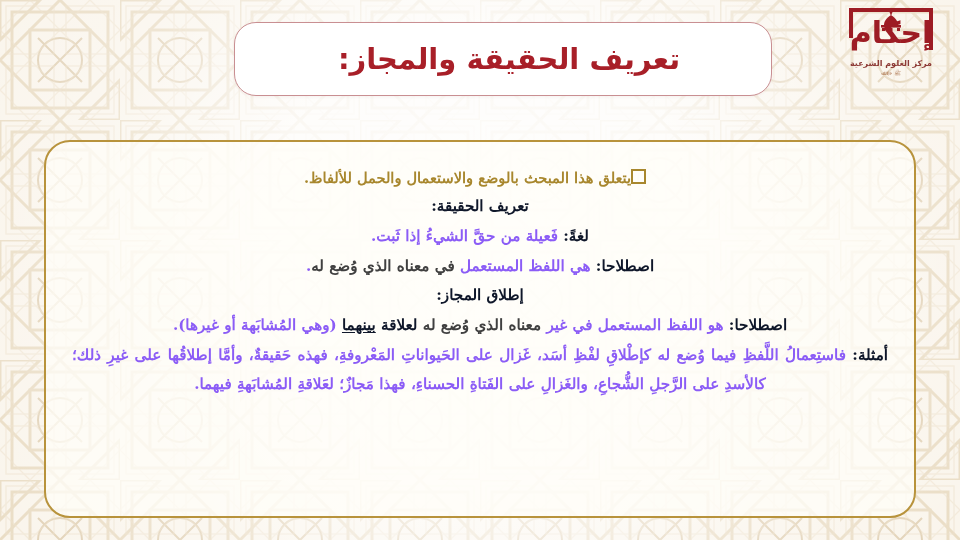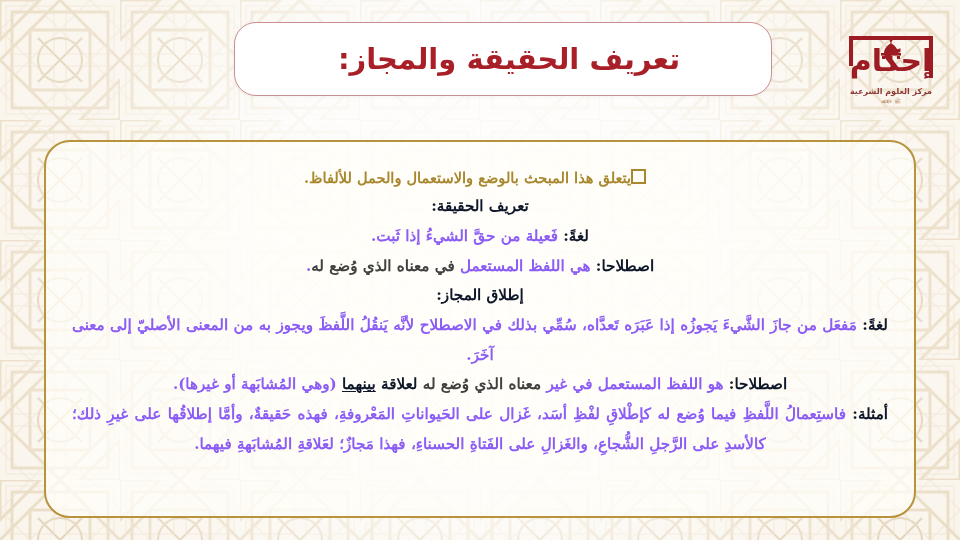--- a/index.html
+++ b/index.html
@@ -47,21 +47,21 @@
     font-weight:bold;
     font-size:29px;
     letter-spacing:0;
     line-height:1;
     direction:rtl;
     white-space:nowrap;
   }
 
   
   .logo{
-    position:absolute;right:16px;top:32px;
+    position:absolute;right:16px;top:4px;
     width:106px;height:78px;
     z-index:5;
     display:flex;flex-direction:column;align-items:center;justify-content:flex-start;
   }
   .logo-mark{
     position:relative;
     width:92px;height:52px;
     display:flex;align-items:center;justify-content:center;
   }
   .logo-word{
@@ -218,24 +218,20 @@
       <div class="line center">
         <span class="c-red">اصطلاحا:</span>
         <span class="c-dark">هي اللفظ المستعمل</span>
         <span class="c-gold">في معناه الذي وُضع له</span><span class="c-dark">.</span>
       </div>
 
       <div class="line center">
         <span class="c-red">إطلاق المجاز:</span>
       </div>
 
-      <div class="line just">
-        <span class="c-red">لغةً:</span>
-        <span class="c-dark">مَفعَل من جازَ الشَّيءَ يَجوزُه إذا عَبَرَه تَعدَّاه، سُمِّي بذلك في الاصطلاح لأنَّه يَنقُلُ اللَّفظَ ويجوز به من المعنى الأصليّ إلى معنى آخَرَ.</span>
-      </div>
 
       <div class="line just">
         <span class="c-red">اصطلاحا:</span>
         <span class="c-dark">هو اللفظ المستعمل في غير</span>
         <span class="c-gold">معناه الذي وُضع له</span>
         <span class="c-red">لعلاقة</span>
         <span class="c-red u">بينهما</span>
         <span class="c-dark">(وهي المُشابَهة أو غيرها).</span>
       </div>
 

